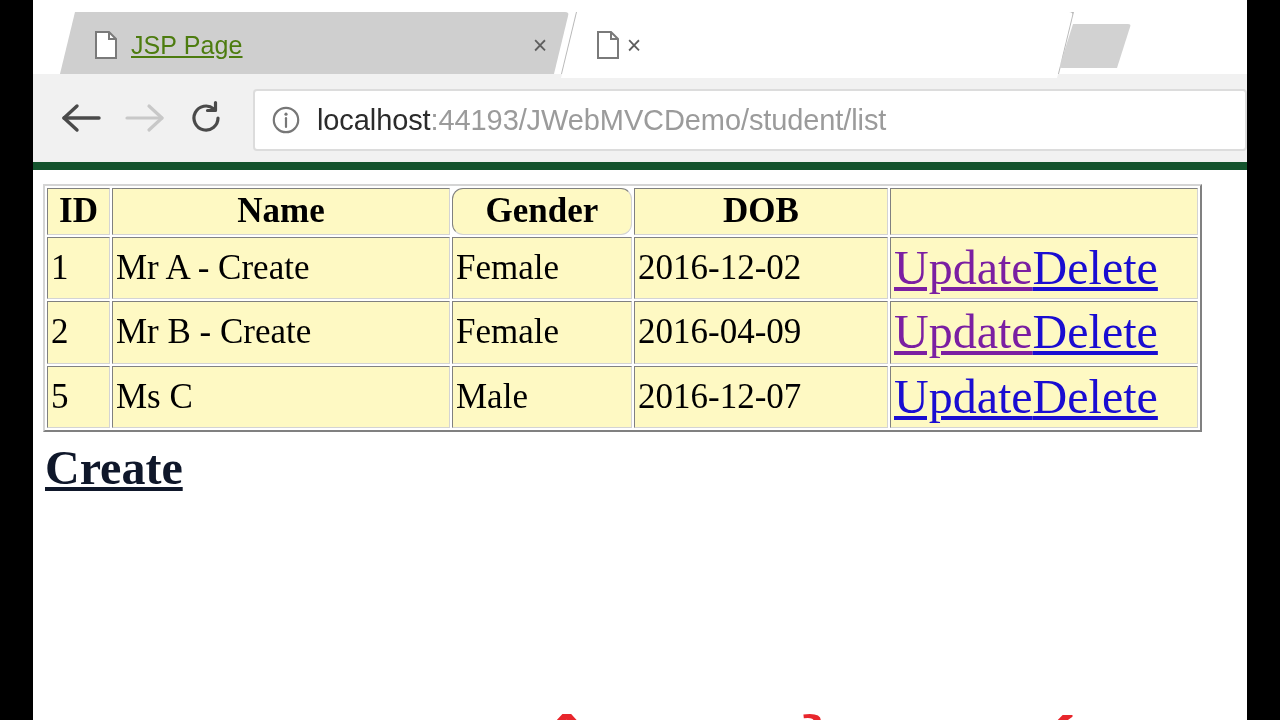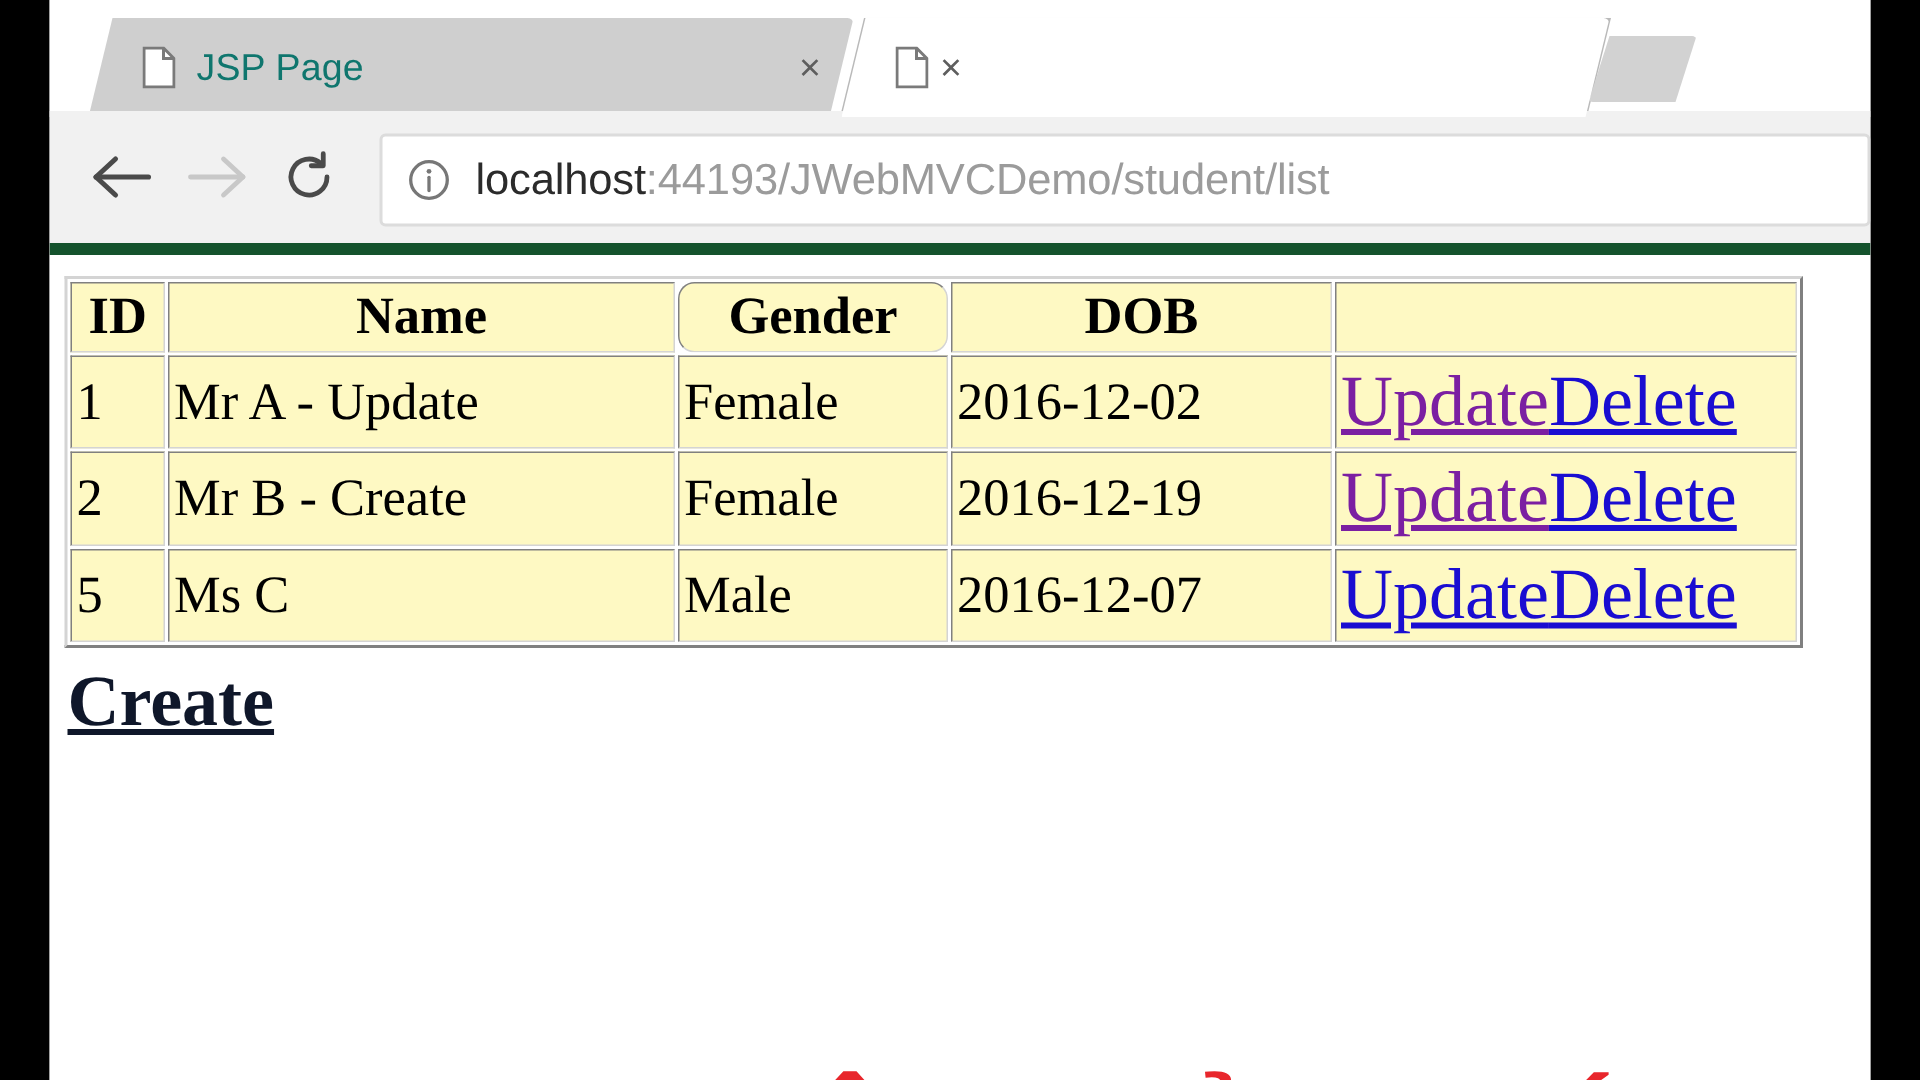--- a/index.html
+++ b/index.html
@@ -83,26 +83,27 @@
   .page-icon {
     width: 22px;
     height: 28px;
     flex: 0 0 auto;
     position: relative;
   }
   .page-icon svg { display: block; }
   .tab-title {
     margin-left: 14px;
     font-size: 25px;
-    color: #0f766e;
+    color: #4d7c0f;
     white-space: nowrap;
     overflow: hidden;
     text-overflow: ellipsis;
     flex: 1 1 auto;
     letter-spacing: 0.1px;
+    text-decoration: underline;
   }
   .tab-close {
     width: 30px;
     height: 30px;
     flex: 0 0 auto;
     display: flex;
     align-items: center;
     justify-content: center;
     color: #5e5e5e;
     font-size: 25px;
@@ -333,33 +334,33 @@
             <th class="col-name">Name</th>
             <th class="col-gender">Gender</th>
             <th class="col-dob">DOB</th>
             <th class="col-act"></th>
           </tr>
         </thead>
         <tbody>
 
           <tr>
             <td class="cell-id">1</td>
-            <td class="cell-name">Mr A - Update</td>
+            <td class="cell-name">Mr A - Create</td>
             <td class="cell-gender">Female</td>
             <td class="cell-dob">2016-12-02</td>
             <td class="actions">
               <a href="#" class="lnk visited" style="color: rgb(123, 31, 162);">Update</a><a href="#" class="lnk unvisited" style="color: rgb(26, 13, 209);">Delete</a>
             </td>
           </tr>
 
           <tr>
             <td class="cell-id">2</td>
             <td class="cell-name">Mr B - Create</td>
             <td class="cell-gender">Female</td>
-            <td class="cell-dob">2016-12-19</td>
+            <td class="cell-dob">2016-04-09</td>
             <td class="actions">
               <a href="#" class="lnk visited" style="color: rgb(123, 31, 162);">Update</a><a href="#" class="lnk unvisited" style="color: rgb(26, 13, 209);">Delete</a>
             </td>
           </tr>
 
           <tr>
             <td class="cell-id">5</td>
             <td class="cell-name">Ms C</td>
             <td class="cell-gender">Male</td>
             <td class="cell-dob">2016-12-07</td>

